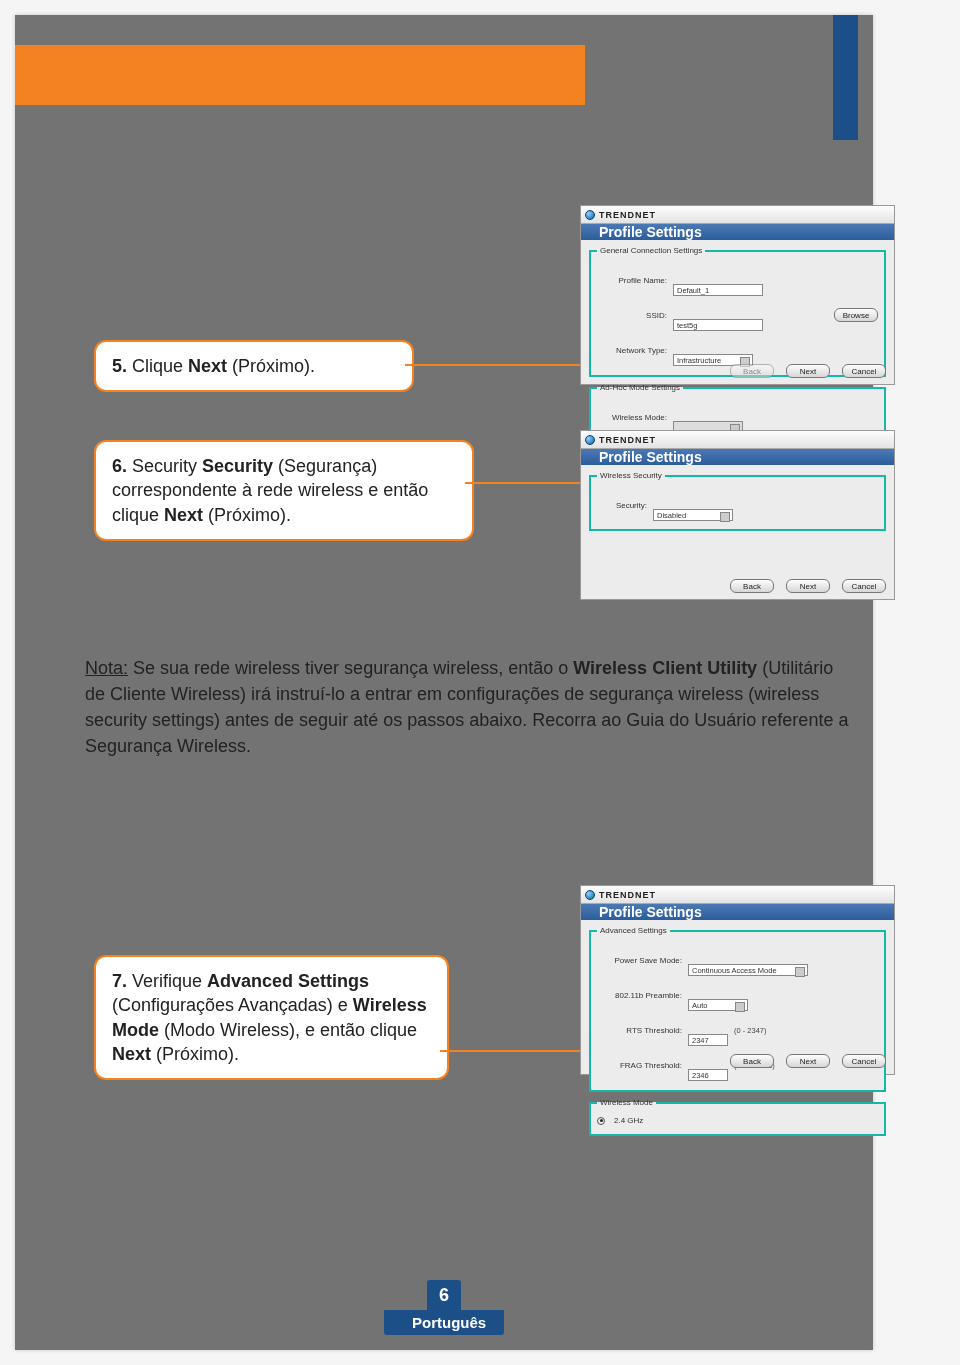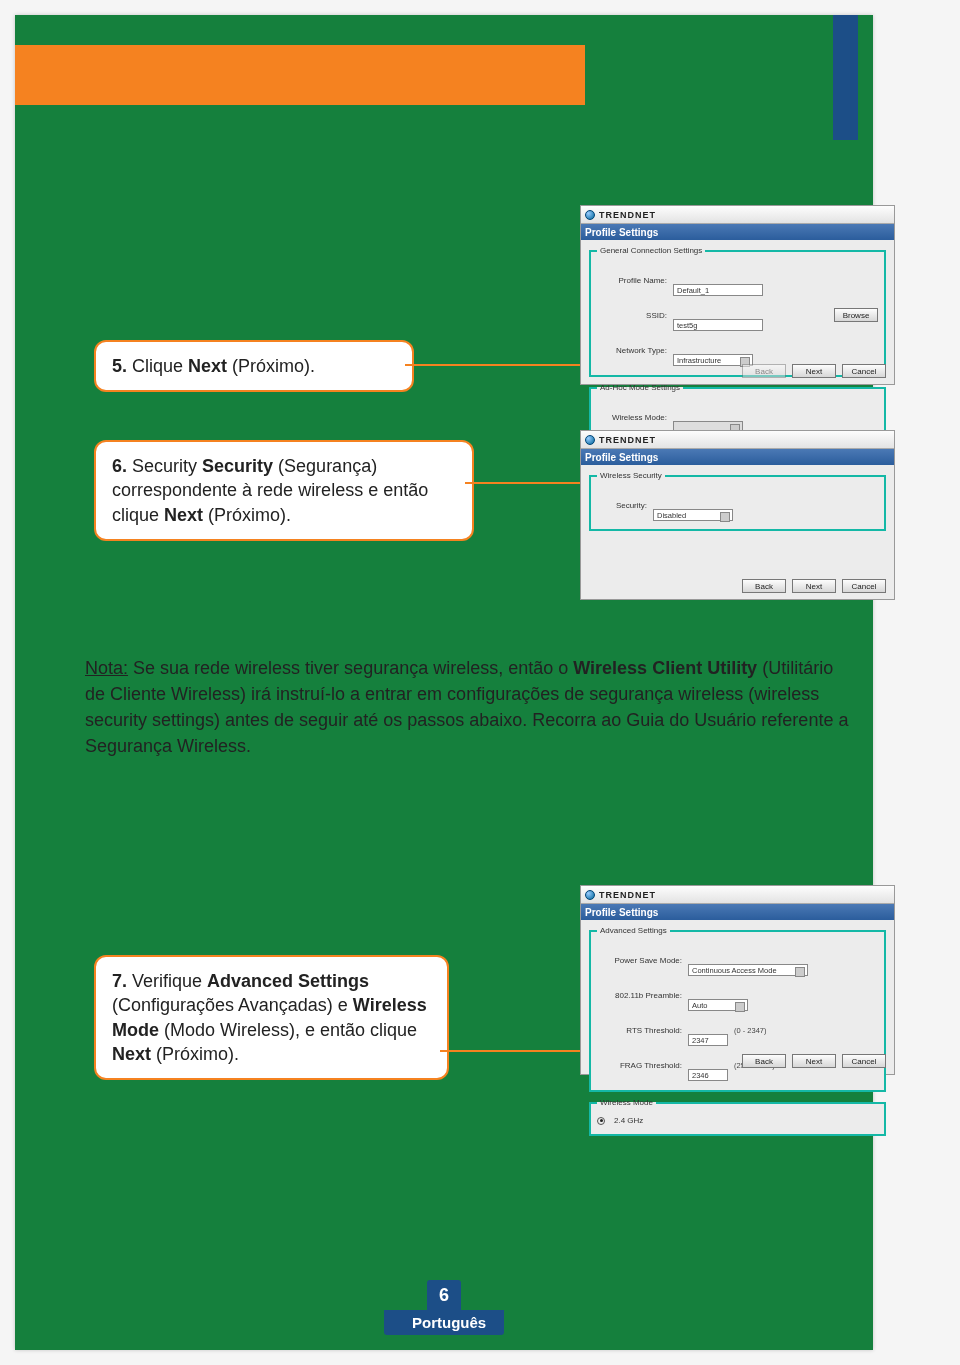--- a/index.html
+++ b/index.html
@@ -7,21 +7,21 @@
     width: 960px;
     height: 1365px;
     background: #f5f5f5;
     position: relative;
     font-family: Arial, Helvetica, sans-serif;
   }
   .page {
     position: absolute;
     left: 15px; top: 15px;
     width: 858px; height: 1335px;
-    background: #15803d;
+    background: #737373;
     box-shadow: 0 0 4px rgba(0,0,0,0.2);
   }
   .top-orange {
     position: absolute;
     left: 0; top: 30px;
     width: 570px; height: 60px;
     background: #f58220;
   }
   .top-blue {
     position: absolute;
@@ -69,23 +69,23 @@
   .shot .logo {
     width: 10px; height: 10px; border-radius: 50%;
     background: radial-gradient(circle at 30% 30%, #9cf, #069);
     border: 1px solid #047;
   }
   .shot .brand { font-weight: bold; letter-spacing: 1px; font-size: 9px; color:#222; }
   .shot .subbar {
     height: 16px;
     background: linear-gradient(#4b79b5,#2b5d9c);
     color: #fff;
-    font-size: 10px;
+    font-size: 14px;
     font-weight: bold;
-    padding-left: 4px;
+    padding-left: 18px;
     display: flex; align-items: center;
   }
   .shot .body {
     background: #ececec;
     padding: 6px 8px 8px 8px;
     position: relative;
     height: calc(100% - 34px);
   }
   .shot fieldset {
     border: 2px solid #14b8a6;
@@ -105,23 +105,23 @@
   }
   .shot .drop { position:relative; }
   .shot .drop::after {
     content:""; position:absolute; right:2px; top:2px;
     width:8px; height:8px; background:#ccc; border:1px solid #888;
   }
   .shot .btn {
     border:1px solid #777; background:linear-gradient(#fdfdfd,#d7d7d7);
     height:14px; min-width:44px; font-size:8px;
     display:inline-flex; align-items:center; justify-content:center;
-    border-radius:0; color:#222;
-  }
-  .shot .btnrow { position:absolute; bottom:6px; right:8px; display:flex; gap:6px; }
+    border-radius:6px; color:#222;
+  }
+  .shot .btnrow { position:absolute; bottom:6px; right:8px; display:flex; gap:12px; }
   .shot .range { color:#444; font-size:7.5px; }
   .shot .radio {
     width:8px;height:8px;border:1px solid #555;border-radius:50%;
     display:inline-flex;align-items:center;justify-content:center;margin-right:3px;
   }
   .shot .radio.on::after{content:"";width:3px;height:3px;border-radius:50%;background:#222;}
 
   
   .note {
     position:absolute;

